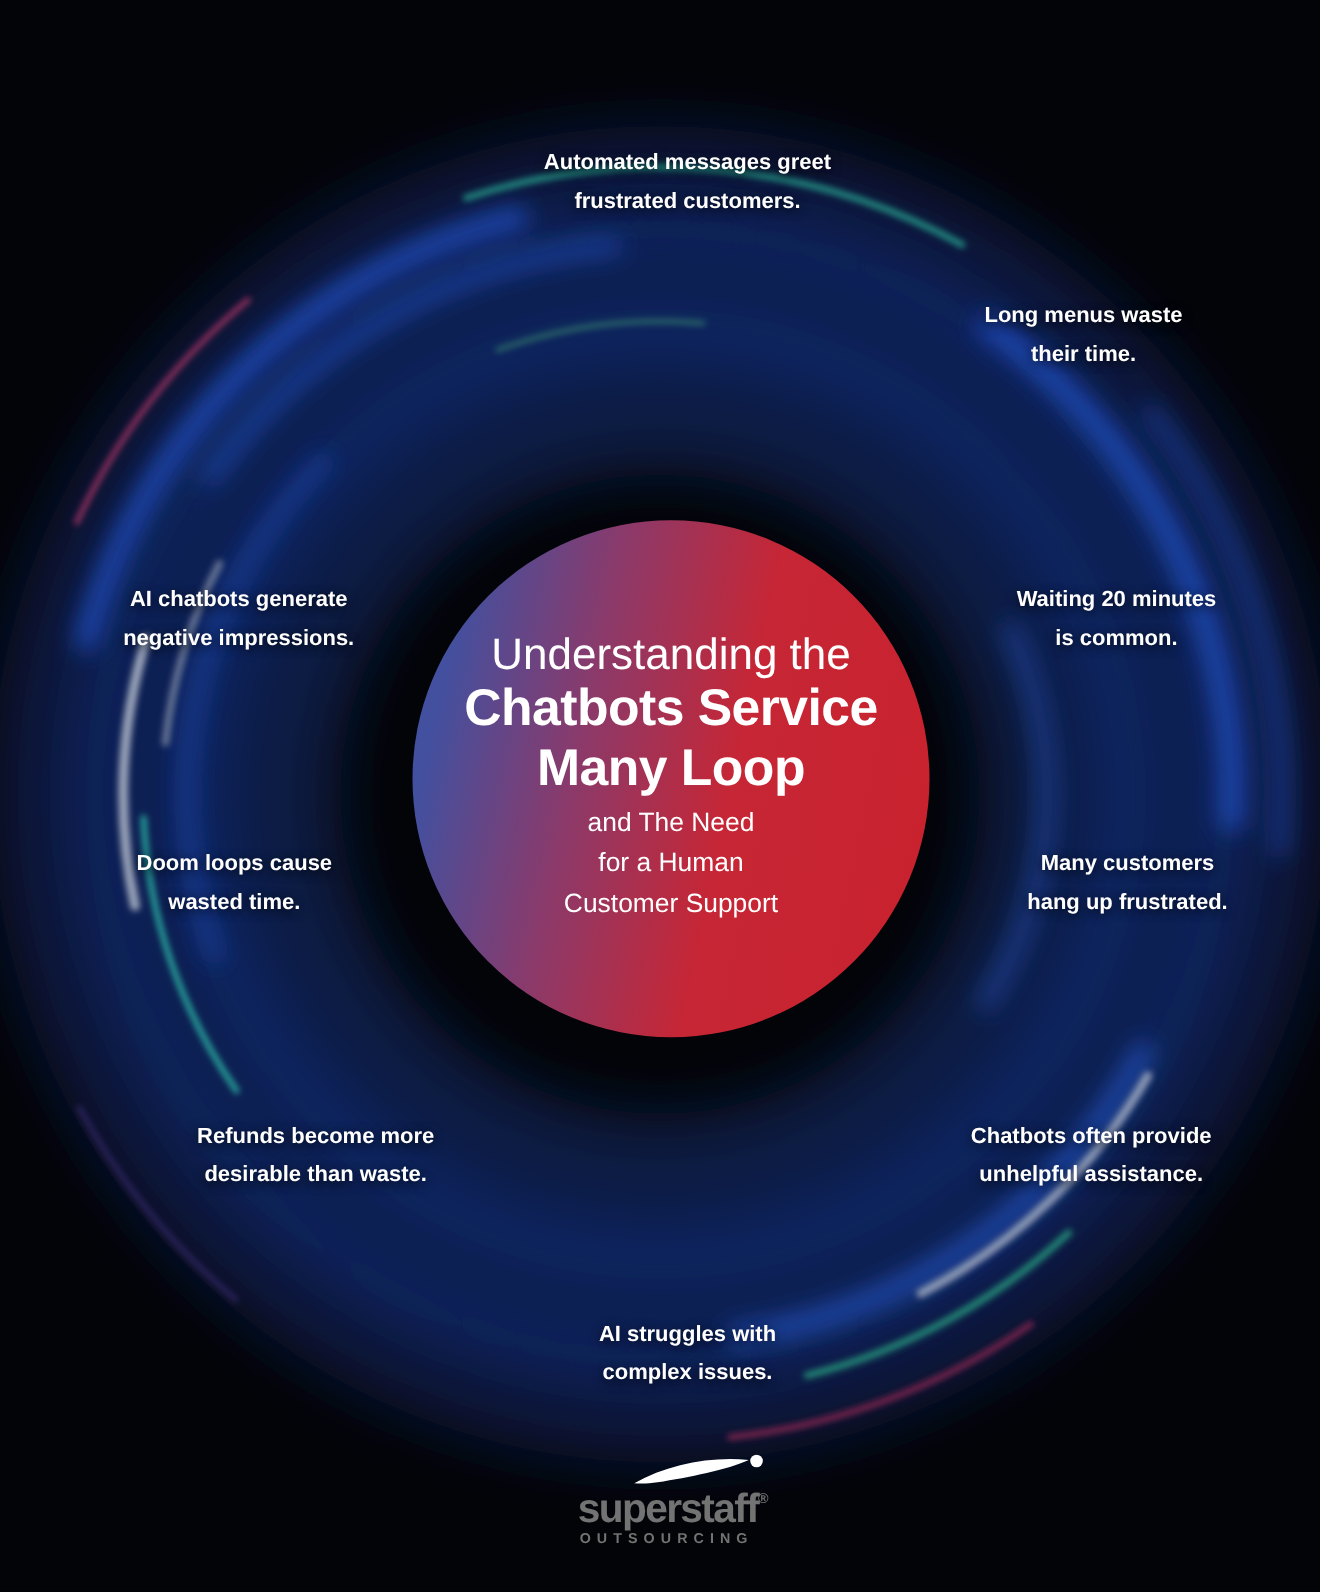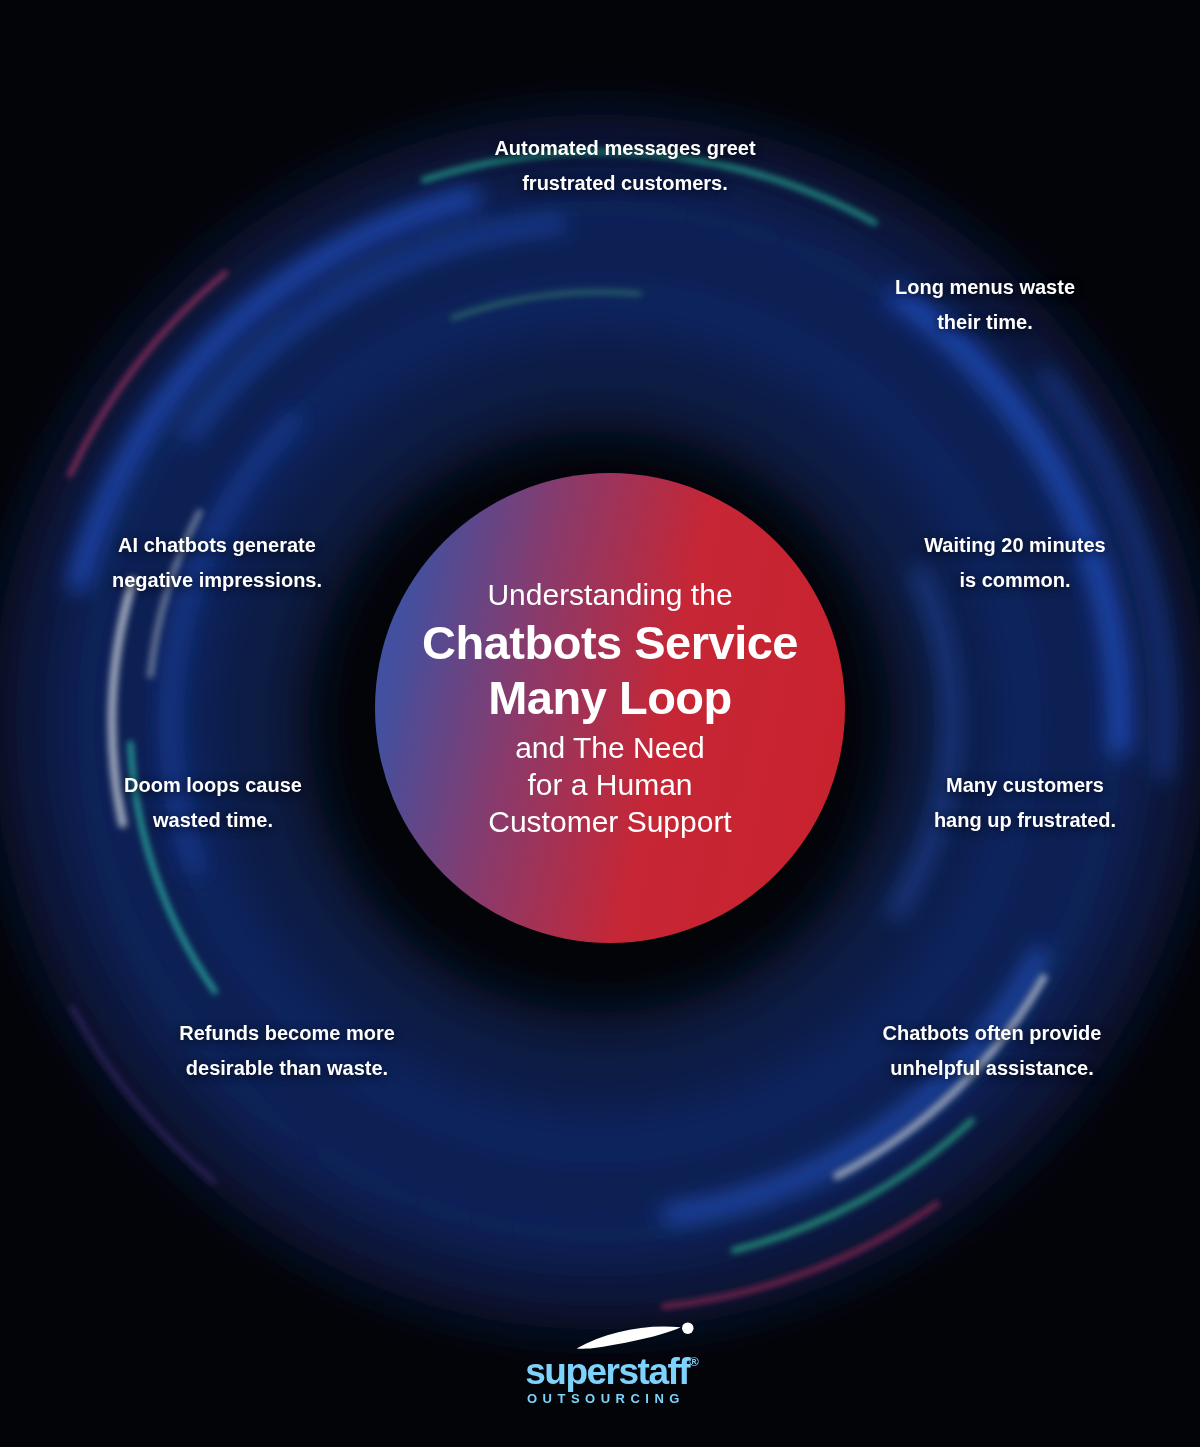--- a/index.html
+++ b/index.html
@@ -28,28 +28,28 @@
   .c-bottom{left:370px;top:1196px;width:510px;}
 
   
   .center-circle{
     position:absolute;z-index:2;left:375px;top:473px;width:470px;height:470px;
     border-radius:50%;
     background:linear-gradient(102deg,#42509f 10%,#8a3a6b 34%,#c62635 60%,#c9222f 92%);
     display:flex;flex-direction:column;align-items:center;justify-content:center;
     color:#fff;text-align:center;
   }
-  .center-eyebrow{font-size:30px;font-weight:400;line-height:36px;margin-bottom:2px;}
+  .center-eyebrow{font-size:40px;font-weight:400;line-height:36px;margin-bottom:2px;}
   .center-title{font-size:47px;font-weight:700;line-height:55px;letter-spacing:-.5px;}
-  .center-sub{font-size:30px;font-weight:400;line-height:37px;white-space:pre-line;margin-top:4px;}
+  .center-sub{font-size:24px;font-weight:400;line-height:37px;white-space:pre-line;margin-top:4px;}
 
   
   .logo{
     position:absolute;z-index:3;left:487px;top:1326px;width:250px;height:80px;
-    display:flex;flex-direction:column;align-items:center;color:#7dd3fc;
+    display:flex;flex-direction:column;align-items:center;color:#737373;
   }
   .logo-inner{position:relative;display:inline-block;text-align:center;}
   .logo-swoosh{position:absolute;left:42px;top:-4px;width:148px;height:30px;}
   .logo-brand{
     display:block;font-size:37px;font-weight:700;letter-spacing:-1.5px;
     line-height:40px;margin-top:16px;
   }
   .logo-reg{font-size:13px;font-weight:700;vertical-align:18px;letter-spacing:0;}
   .logo-tagline{
     display:block;text-align:center;padding-right:12px;margin-top:-1px;
@@ -119,20 +119,22 @@
   <div class="callout c-mid-right">Waiting 20 minutes
 is common.</div>
   <div class="callout c-lower-left">Doom loops cause
 wasted time.</div>
   <div class="callout c-lower-right">Many customers
 hang up frustrated.</div>
   <div class="callout c-bottom-left">Refunds become more
 desirable than waste.</div>
   <div class="callout c-bottom-right">Chatbots often provide
 unhelpful assistance.</div>
+  <div class="callout c-bottom">AI struggles with
+complex issues.</div>
 
   <div class="center-circle">
     <div class="center-eyebrow">Understanding the</div>
     <div class="center-title">Chatbots Service</div>
     <div class="center-title">Many Loop</div>
     <div class="center-sub">and The Need
 for a Human
 Customer Support</div>
   </div>
 

